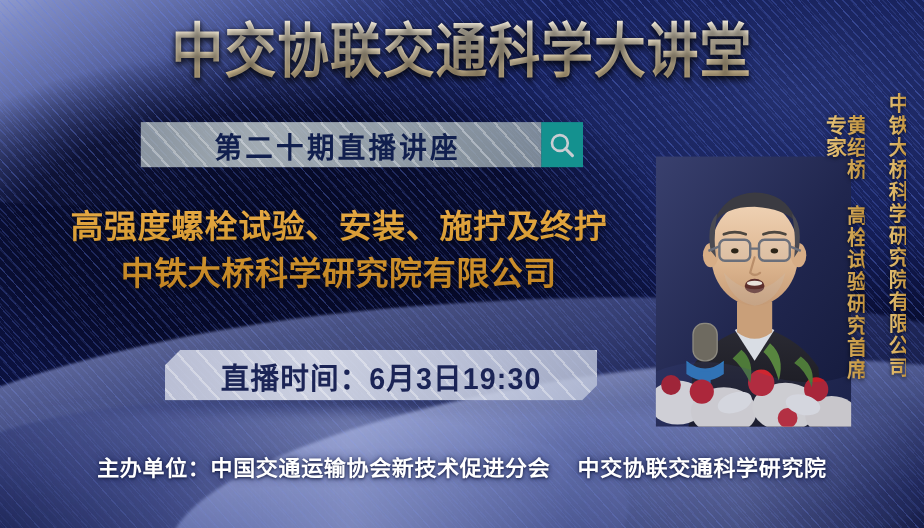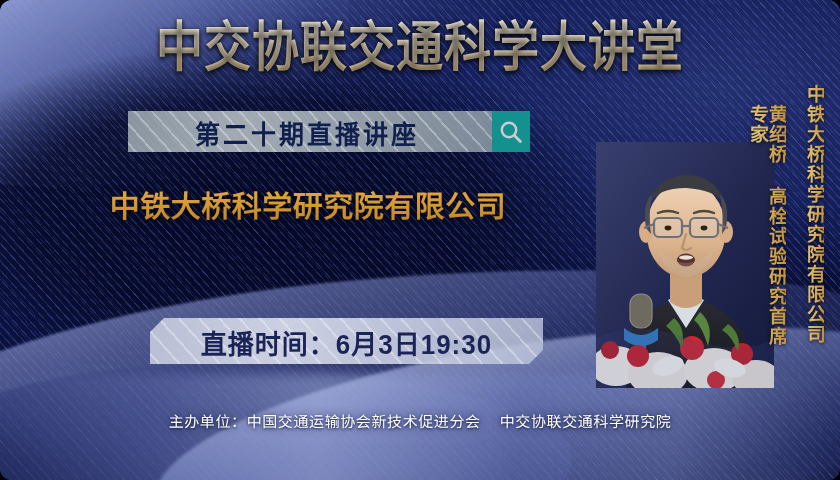--- a/index.html
+++ b/index.html
@@ -9,21 +9,20 @@
     background: #000;
   }
   #poster {
     position: relative;
     width: 840px;
     height: 480px;
     overflow: hidden;
     font-family: "Liberation Sans", "DejaVu Sans", sans-serif;
     background: #0f172a;
     user-select: none;
-    border-radius: 12px;
   }
 
   
   .bg-base {
     position: absolute;
     inset: 0;
     background:
       radial-gradient(ellipse 70% 55% at 86% 18%, #24306e 0%, #16205a 45%, rgba(10,14,52,0) 78%),
       linear-gradient(168deg, #1d2a60 0%, #141e52 22%, #0c1240 48%, #090e33 70%, #080c2c 100%);
   }
@@ -322,22 +321,22 @@
     right: 0;
     bottom: 0;
     height: 96px;
     display: flex;
     align-items: flex-start;
     justify-content: center;
     padding-top: 26px;
     box-sizing: border-box;
   }
   .footer-text {
-    font-size: 15px;
-    font-weight: 400;
+    font-size: 20px;
+    font-weight: 700;
     letter-spacing: 0.6px;
     color: #ffffff;
     text-shadow: 0 1px 3px rgba(10,16,50,0.9), 0 0 8px rgba(20,30,80,0.7);
     white-space: pre;
   }
 </style>
 </head>
 <body>
 
 <div id="poster">
@@ -452,20 +451,21 @@
     </div>
     <div class="search-tile">
       <svg width="26" height="26" viewBox="0 0 26 26" aria-hidden="true">
         <circle cx="11" cy="11" r="7.2" fill="none" stroke="#c9cdd2" stroke-width="2.4"></circle>
         <line x1="16.2" y1="16.2" x2="22.4" y2="22.4" stroke="#c9cdd2" stroke-width="2.8" stroke-linecap="round"></line>
       </svg>
     </div>
   </div>
 
   <div class="headline">
+    <span class="ln ln1">高强度螺栓试验、安装、施拧及终拧</span>
     <span class="ln ln2">中铁大桥科学研究院有限公司</span>
   </div>
 
   <div class="time-pill">
     <span class="time-text">直播时间：6月3日19:30</span>
   </div>
 
   <div class="vtext vtext-org">中铁大桥科学研究院有限公司</div>
   <div class="vtext vtext-person">黄绍桥  高栓试验研究首席专家</div>
 

